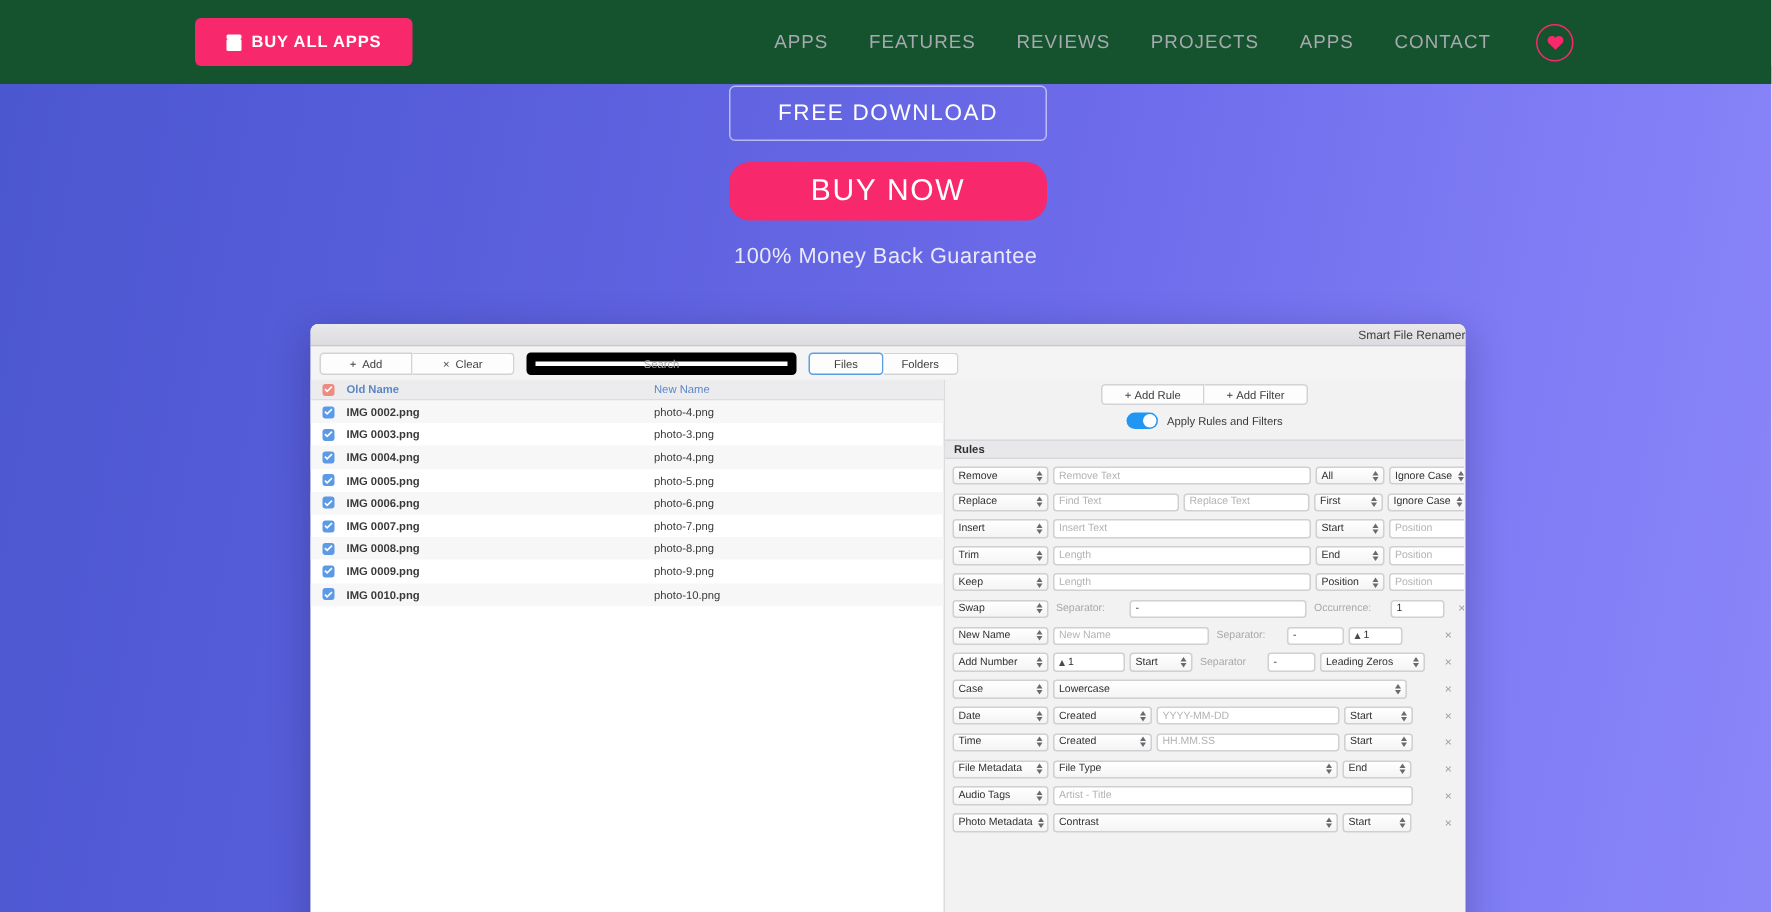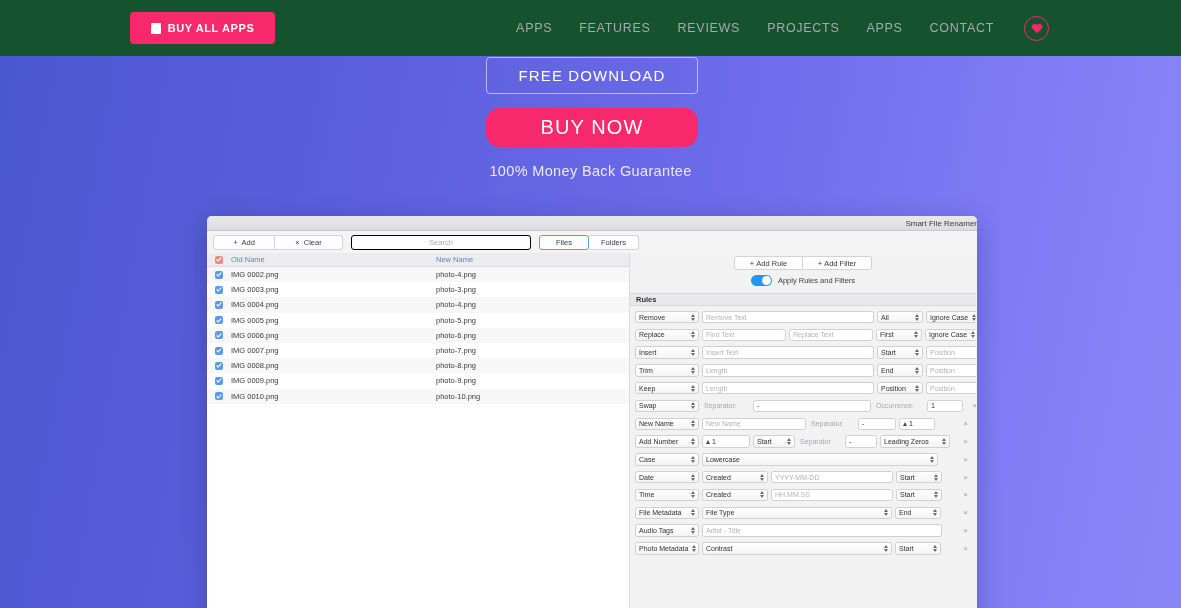--- a/index.html
+++ b/index.html
@@ -198,21 +198,21 @@
     justify-content: center;
     gap: 4px;
     cursor: pointer;
   }
   .tb-add { width: 62px; border-radius: 3px 0 0 3px; }
   .tb-clear { width: 68px; border-radius: 0 3px 3px 0; border-left: none; }
   .tb-search {
     width: 180px; height: 15px;
     margin-left: 8px;
     background: #fff;
-    border: 1px solid #000000;
+    border: 6px solid #000000;
     border-radius: 3px;
     font-size: 7.5px;
     color: #aaa;
     display: flex;
     align-items: center;
     justify-content: center;
     cursor: text;
   }
   .seg-wrap { margin-left: 8px; display: flex; }
   .seg {
@@ -251,21 +251,21 @@
     width: 8px; height: 8px;
     border-radius: 2px;
     margin-left: 8px; margin-right: 8px;
     display: flex; align-items: center; justify-content: center;
     flex: none;
     cursor: pointer;
   }
   .chk svg { display: block; }
   .chk-head { background: #ee8b80; }
   .chk-row { background: #5b9ae6; }
-  .col-old { width: 205px; }
+  .col-old { width: 205px; font-weight: bold; }
   .col-new { flex: 1; }
   .fl-row {
     height: 15.2px;
     display: flex;
     align-items: center;
     font-size: 7.5px;
     color: #3a3a3a;
   }
   .fl-row.alt { background: #f7f7f8; }
 

